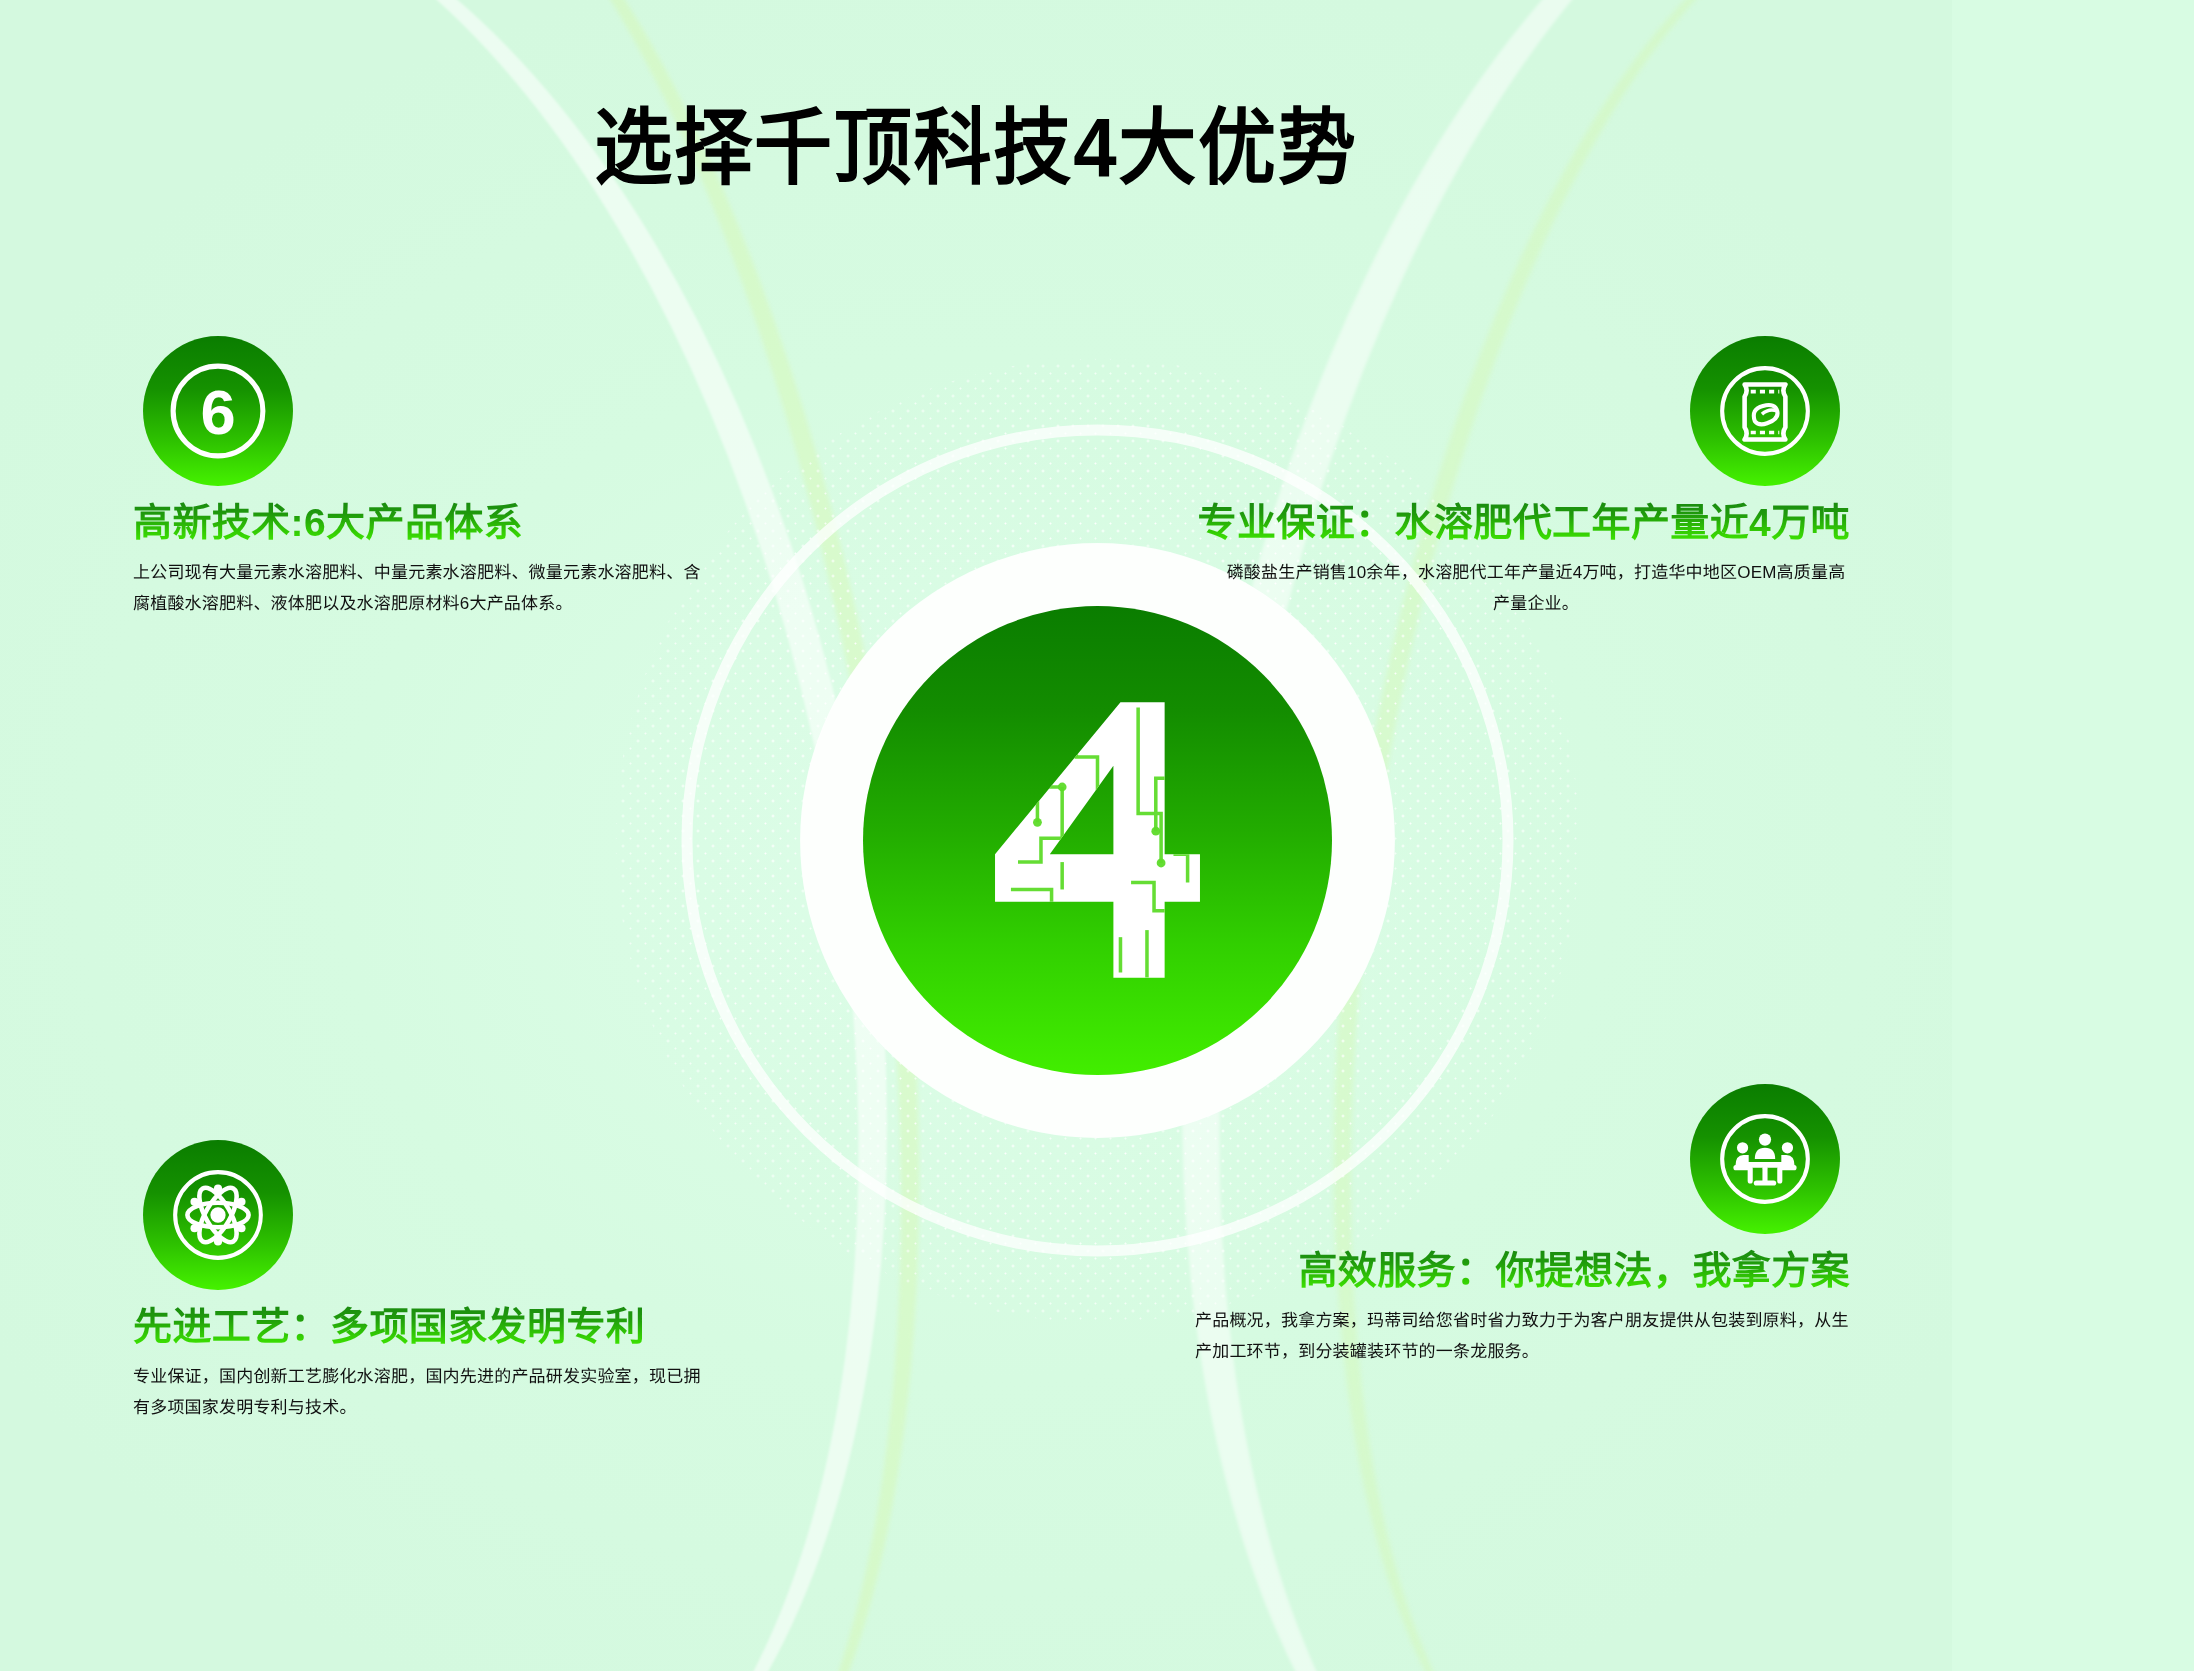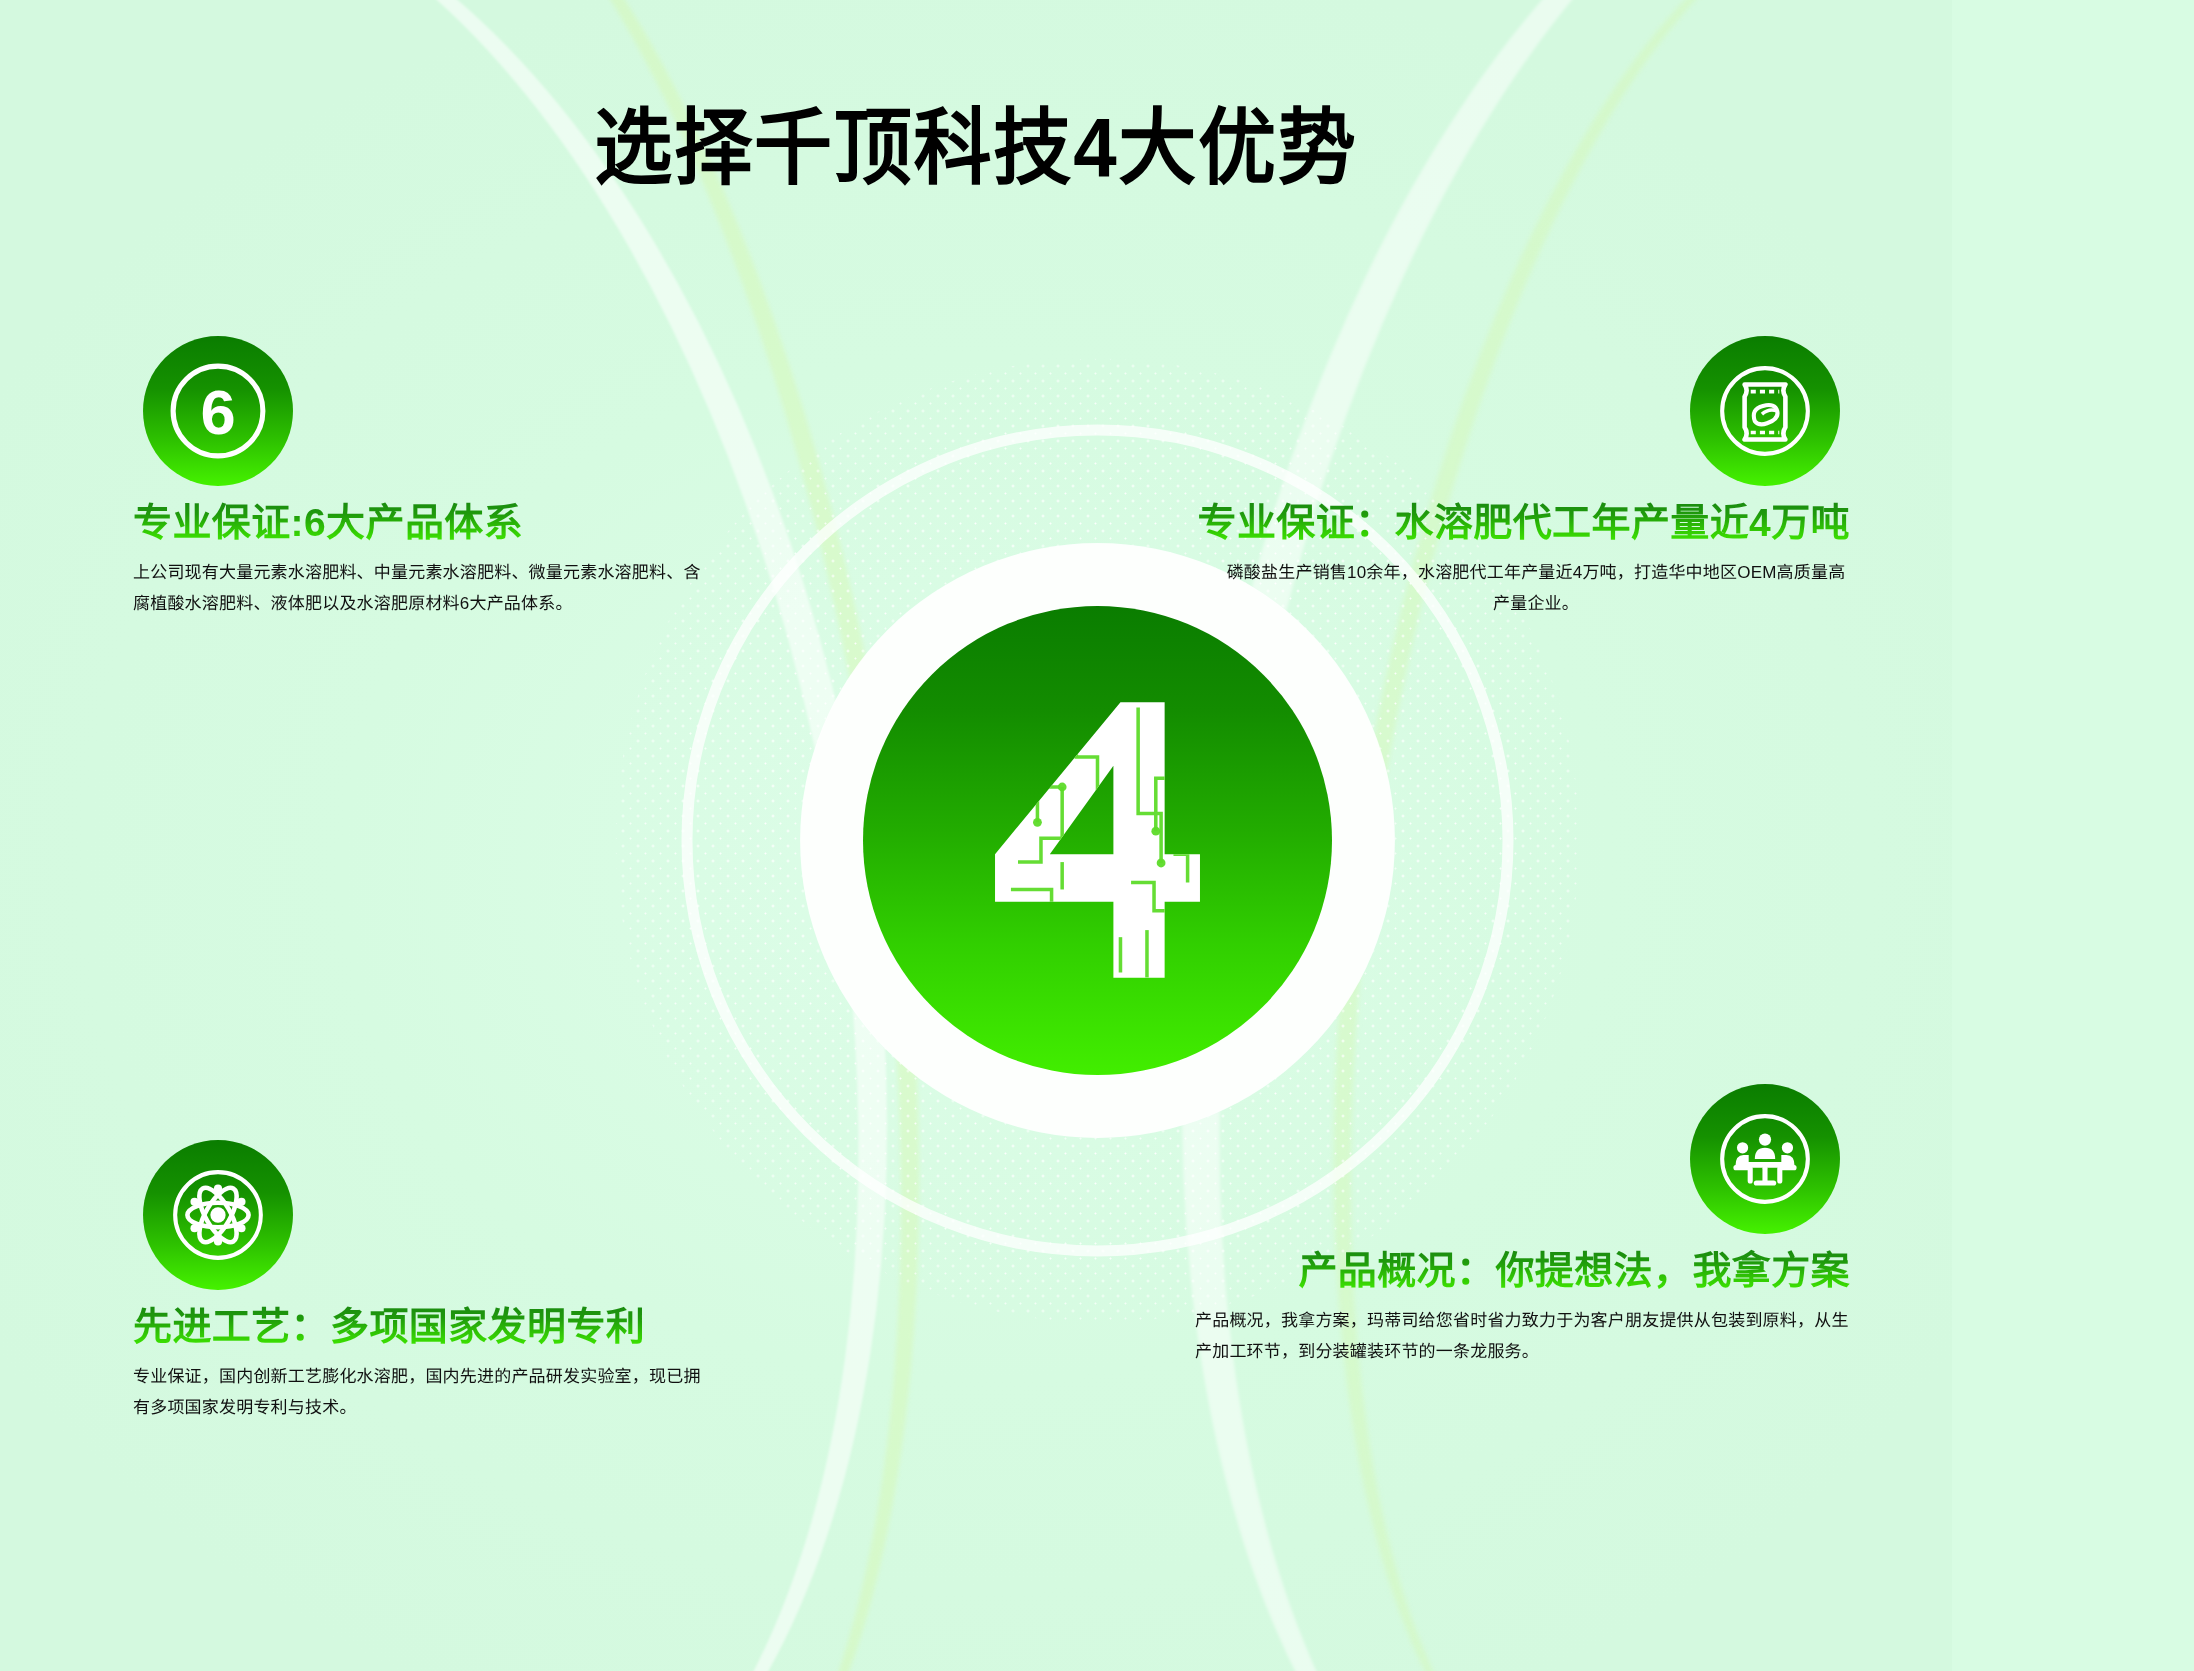--- a/index.html
+++ b/index.html
@@ -266,21 +266,21 @@
     </div>
   </div>
 
   <div class="quad left" id="quad-tl">
     <div class="badge">
       <svg viewBox="0 0 100 100">
         <circle cx="50" cy="50" r="44" fill="none" stroke="#ffffff" stroke-width="5"></circle>
         <text x="50" y="73" font-family="Liberation Sans, sans-serif" font-size="62" font-weight="bold" fill="#ffffff" text-anchor="middle">6</text>
       </svg>
     </div>
-    <div class="q-title">专业保证:6大产品体系</div>
+    <div class="q-title">高新技术:6大产品体系</div>
     <div class="q-body">上公司现有大量元素水溶肥料、中量元素水溶肥料、微量元素水溶肥料、含腐植酸水溶肥料、液体肥以及水溶肥原材料6大产品体系。</div>
   </div>
 
   <div class="quad right" id="quad-tr">
     <div class="badge">
       <svg viewBox="0 0 100 100">
         <circle cx="50" cy="50" r="42" fill="none" stroke="#ffffff" stroke-width="4"></circle>
         <path d="M30 24 Q34 30 30 36 L30 66 Q34 72 30 78 L70 78 Q66 72 70 66 L70 36 Q66 30 70 24 Z" fill="none" stroke="#ffffff" stroke-width="4.5" stroke-linejoin="round"></path>
         <line x1="36" y1="31" x2="64" y2="31" stroke="#ffffff" stroke-width="3.5" stroke-dasharray="5 4"></line>
         <line x1="36" y1="71" x2="64" y2="71" stroke="#ffffff" stroke-width="3.5" stroke-dasharray="5 4"></line>
@@ -332,18 +332,18 @@
           <rect x="19" y="56" width="18" height="5" rx="2.5"></rect>
           <rect x="33" y="57" width="5" height="17" rx="2.5"></rect>
 
           <circle cx="72" cy="39" r="5.5"></circle>
           <path d="M79 57 Q79 46 71 46 L66 46 L66 57 Z"></path>
           <rect x="63" y="56" width="18" height="5" rx="2.5"></rect>
           <rect x="62" y="57" width="5" height="17" rx="2.5"></rect>
         </g>
       </svg>
     </div>
-    <div class="q-title">产品概况：你提想法，我拿方案</div>
+    <div class="q-title">高效服务：你提想法，我拿方案</div>
     <div class="q-body">产品概况，我拿方案，玛蒂司给您省时省力致力于为客户朋友提供从包装到原料，从生产加工环节，到分装罐装环节的一条龙服务。</div>
   </div>
 
 </div>
 
 
 </body></html>

